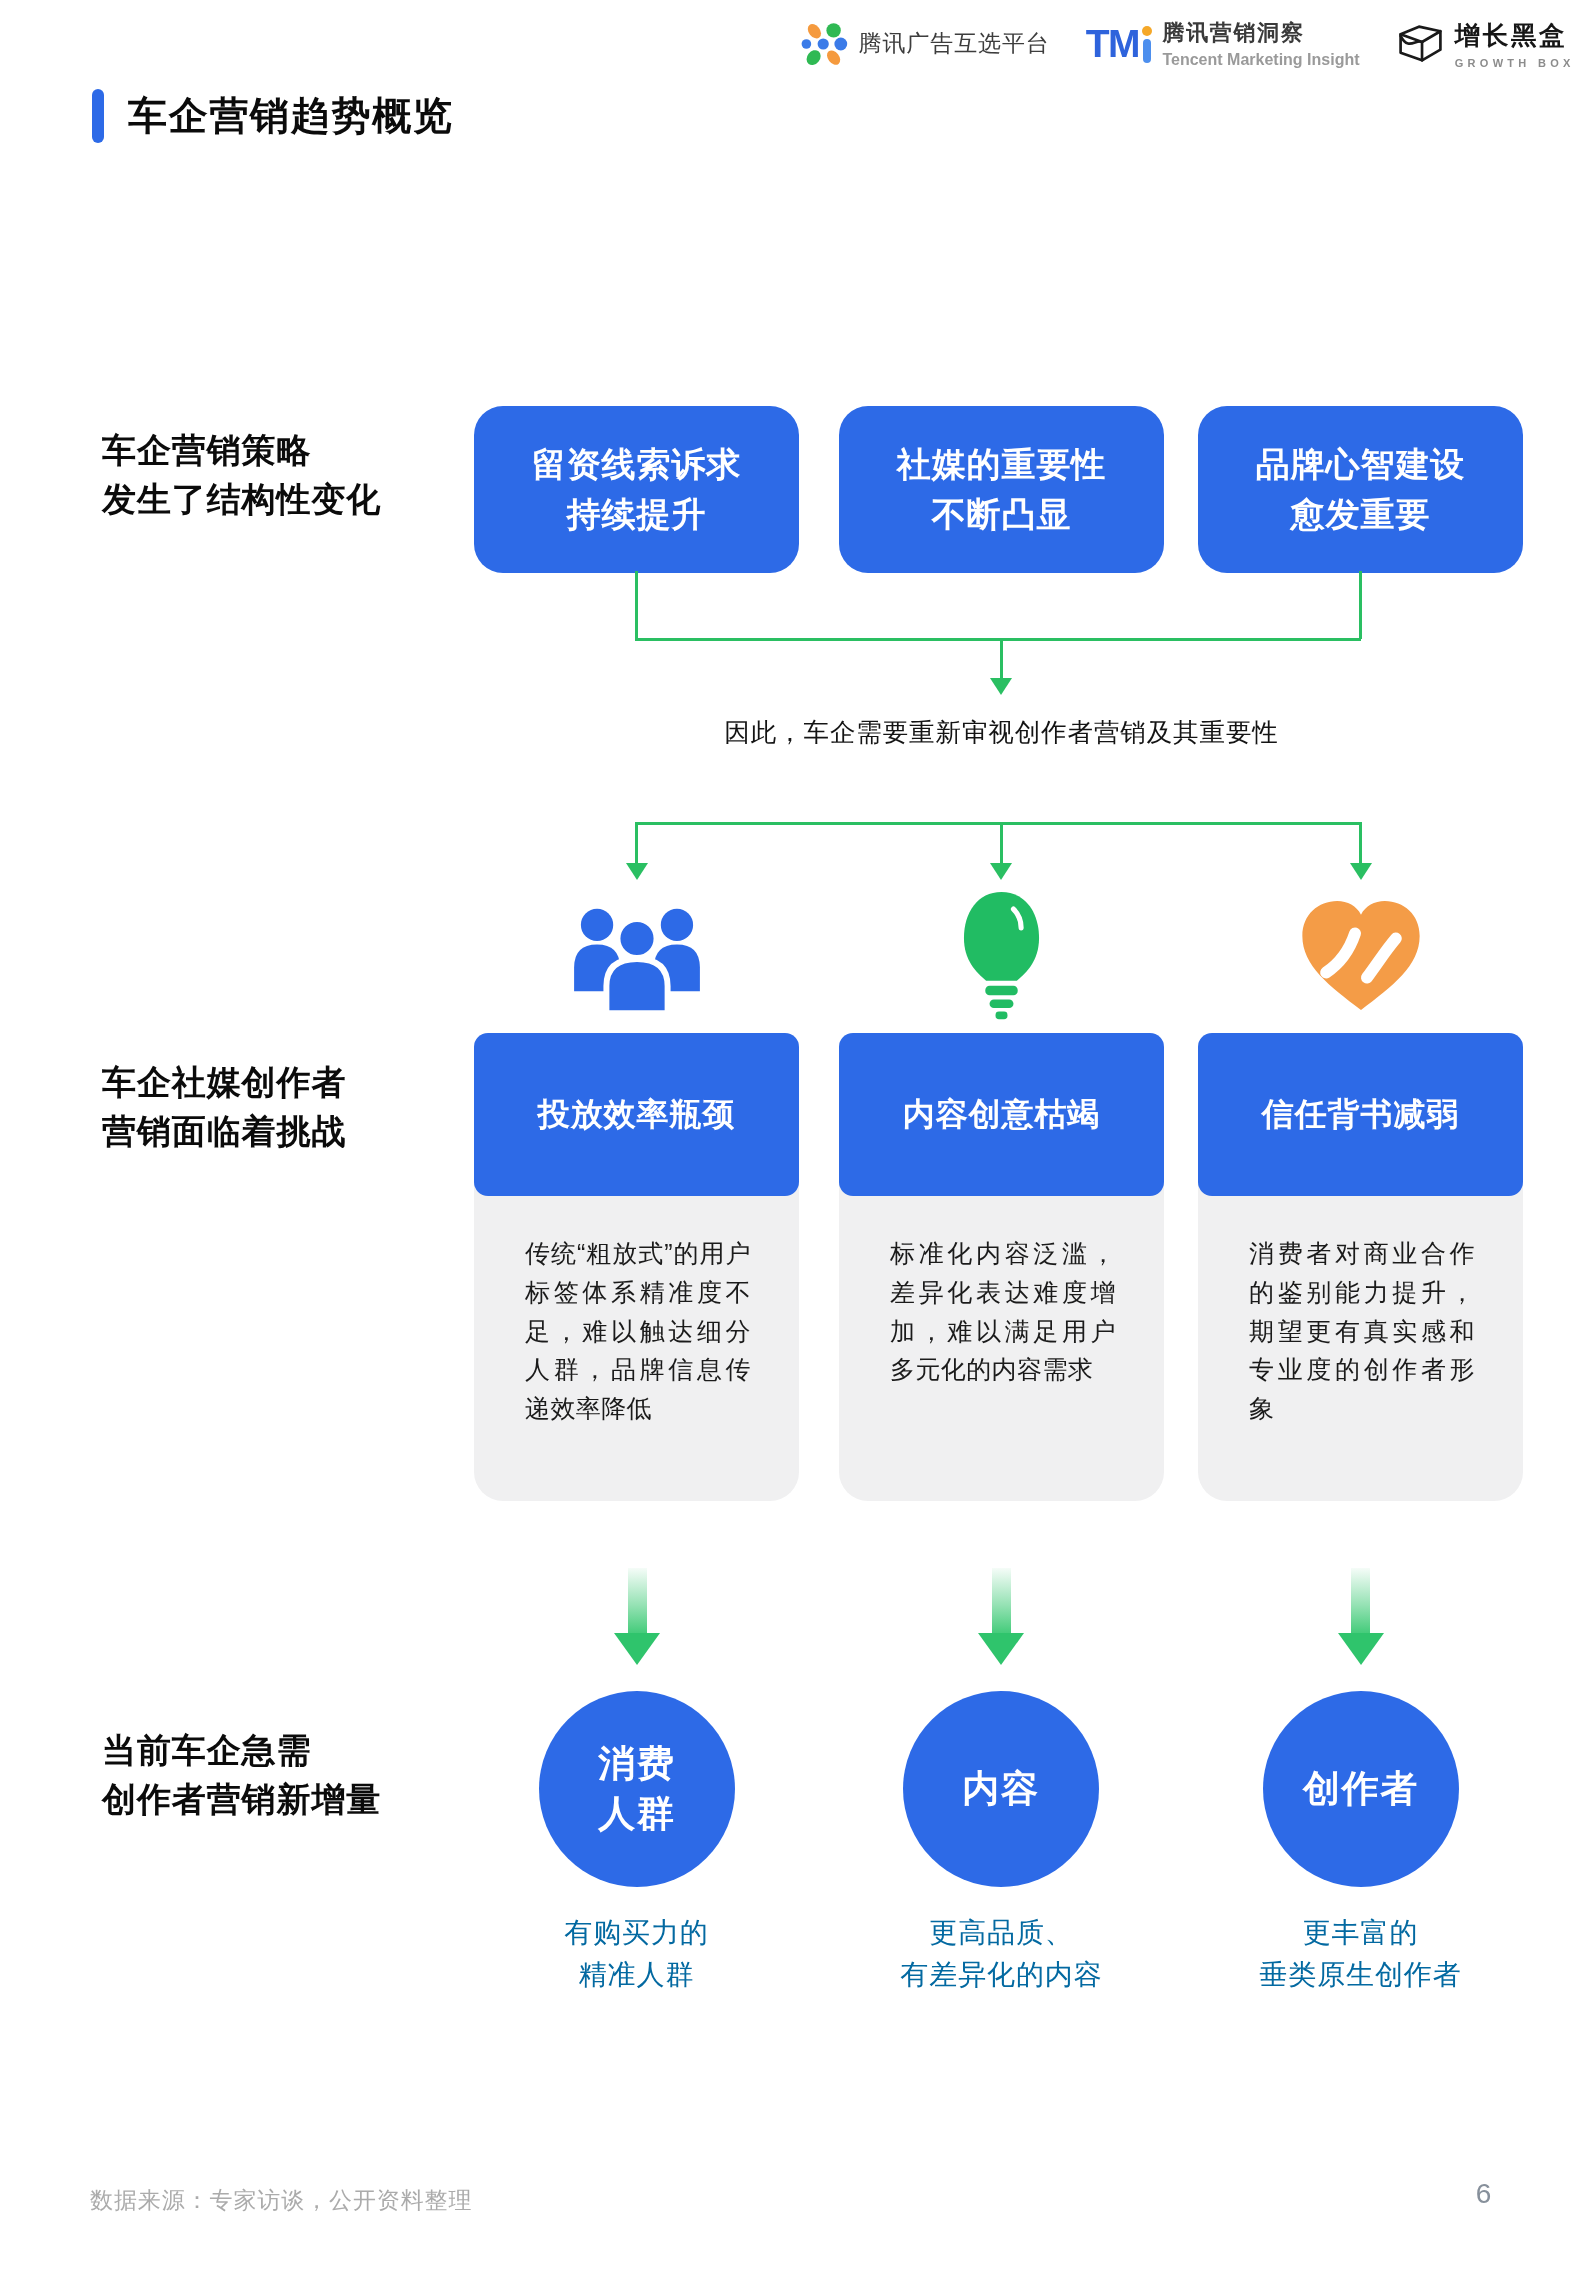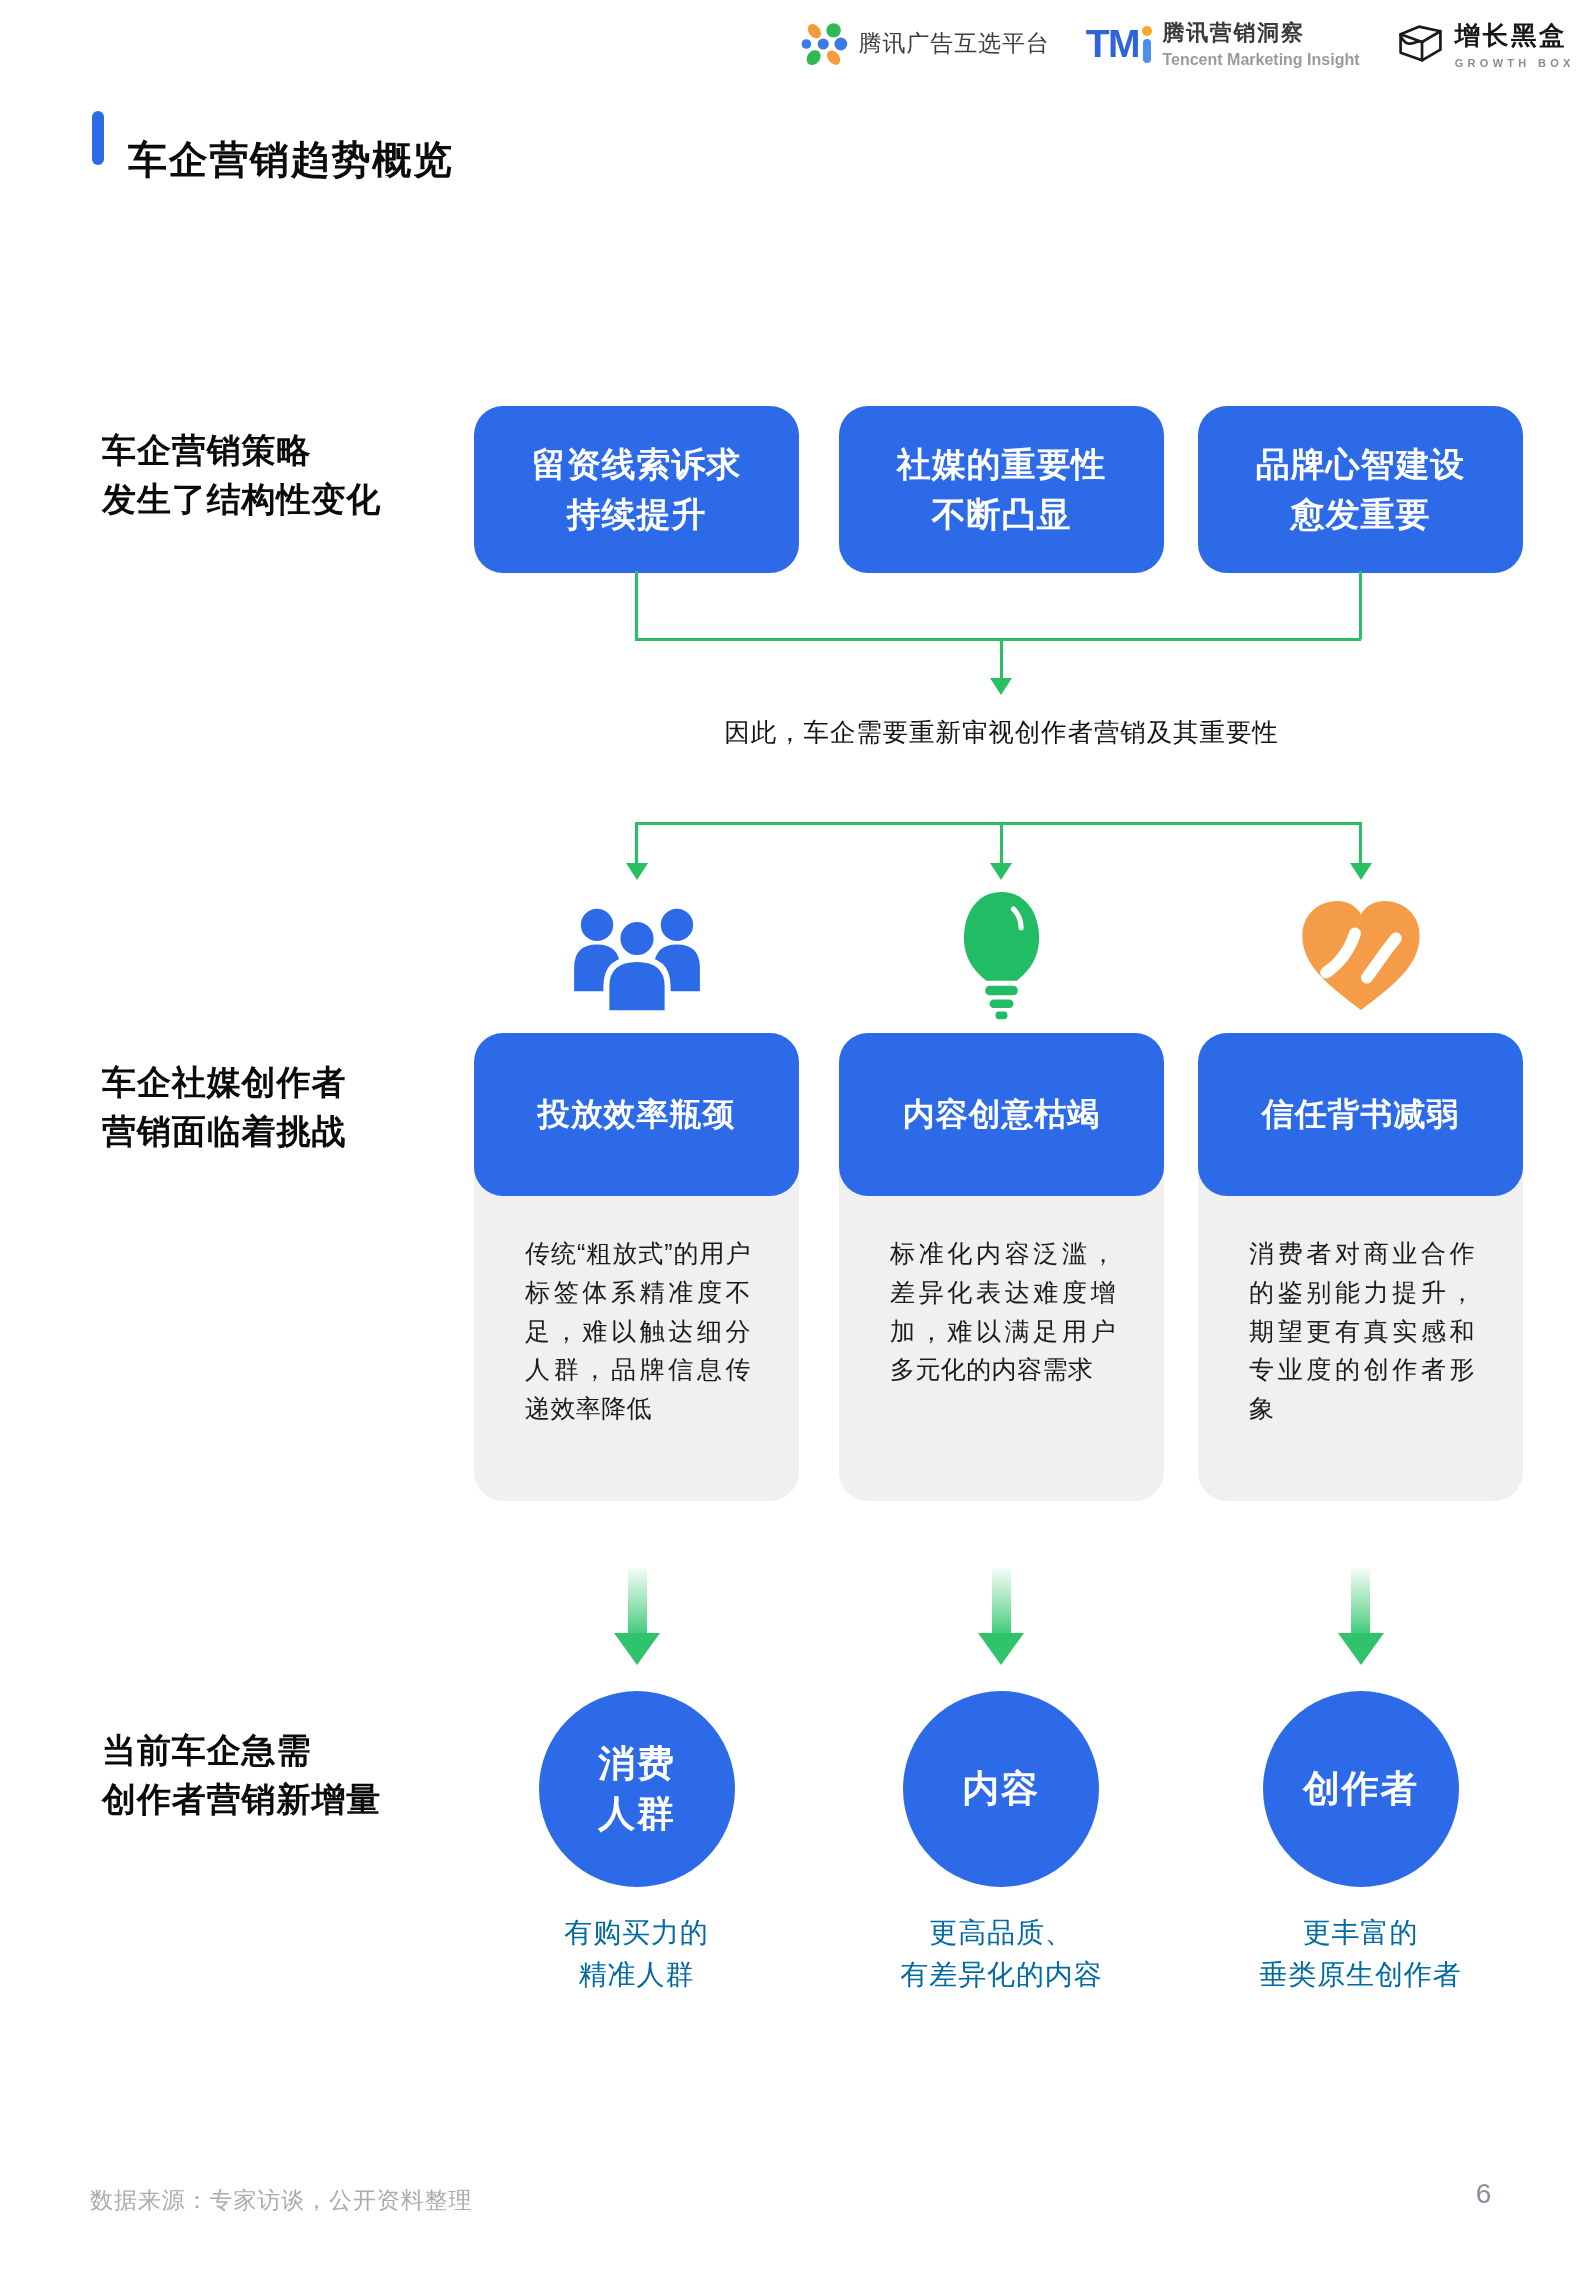--- a/index.html
+++ b/index.html
@@ -24,21 +24,21 @@
   .tmi-dot{width:10.2px;height:10.2px;border-radius:50%;background:#F5A829;}
   .tmi-stem{width:8.5px;height:24px;border-radius:4.3px;background:#4D8FEE;}
   .tmi-cn{font-size:22px;color:#3A3A3A;font-weight:600;letter-spacing:1.7px;}
   .tmi-en{font-size:16px;color:#9A9A9A;font-weight:600;}
   .gb-cn{font-size:25.5px;color:#161616;font-weight:800;letter-spacing:2.6px;}
   .gb-en{font-size:11px;color:#8C8C8C;font-weight:600;letter-spacing:4.3px;}
 
   
   .title-row{position:absolute;left:92px;top:89px;display:flex;align-items:center;gap:24px;}
   .title-bar{width:12px;height:54px;border-radius:6px;background:var(--blue);}
-  .title-row h1{font-size:39px;font-weight:800;color:var(--ink);letter-spacing:1.7px;margin-top:44px;}
+  .title-row h1{font-size:39px;font-weight:800;color:var(--ink);letter-spacing:1.7px;}
 
   
   .side-label{position:absolute;left:102px;font-size:34px;font-weight:800;color:var(--ink);line-height:1.45;letter-spacing:0.9px;}
   .lbl-strategy{top:426px;}
   .lbl-challenges{top:1058px;}
   .lbl-needs{top:1726px;}
 
   
   .col1{left:474px;}
   .col2{left:839px;}
@@ -54,21 +54,21 @@
   .arrow-head{position:absolute;width:0;height:0;border-left:11px solid transparent;border-right:11px solid transparent;border-top:17px solid var(--green);}
 
   .conclusion{position:absolute;left:426px;top:715px;width:1151px;text-align:center;
               font-size:25.5px;font-weight:500;color:#141414;letter-spacing:0.9px;}
 
   
   .chal-icon{position:absolute;}
 
   
   .card{position:absolute;top:1033px;width:325px;height:468px;border-radius:29px;background:var(--card-gray);}
-  .card-head{position:absolute;top:0;left:0;right:0;height:163px;border-radius:29px;background:var(--blue);
+  .card-head{position:absolute;top:0;left:0;right:0;height:163px;border-radius:14px;background:var(--blue);
              display:flex;align-items:center;justify-content:center;
              color:#fff;font-size:32px;font-weight:700;letter-spacing:0.9px;}
   .card-body{position:absolute;top:201px;left:51px;right:48px;font-size:25px;line-height:1.55;
              color:#1B1B1B;text-align:justify;letter-spacing:0.4px;}
 
   
   .garrow-shaft{position:absolute;top:1568px;width:19px;height:66px;
                 background:linear-gradient(180deg, rgba(66,203,121,0.05) 0%, rgba(66,203,121,0.55) 55%, #42CB79 100%);}
   .garrow-head{position:absolute;top:1633px;width:0;height:0;
                border-left:23px solid transparent;border-right:23px solid transparent;border-top:32px solid #2FC46C;}

